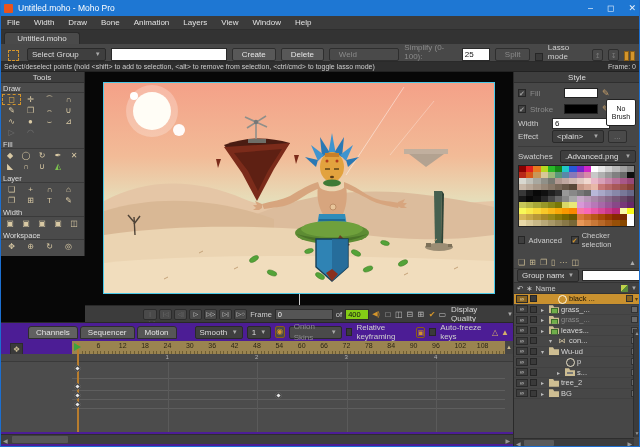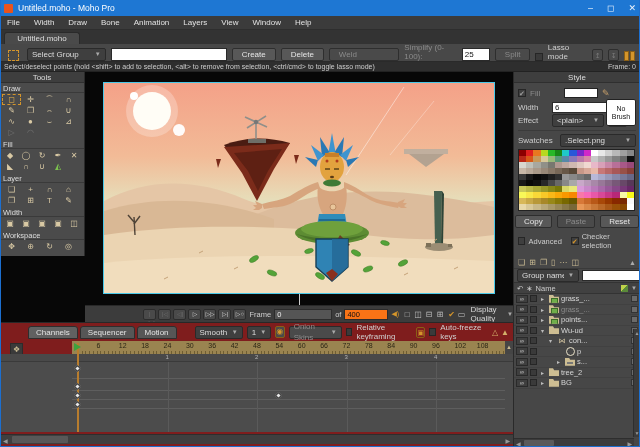--- a/index.html
+++ b/index.html
@@ -59,21 +59,21 @@
   .canvas-area{position:absolute;inset:0 0 17px 0;background:#070707}
   .scene{position:absolute;left:18px;top:10px;width:392px;height:212px;border:1px solid #49c8e8}
   .handle{position:absolute;left:214px;top:222px;width:1px;height:14px;background:#cfcfcf}
 
   
   .playbar{position:absolute;left:0;bottom:0;width:428px;height:17px;background:#3c3c3c;border-top:1px solid #282828;display:flex;align-items:center;gap:3px;padding-left:58px}
   .tbtn{height:11px;min-width:13px;background:#4a4a4a;border:1px solid #2c2c2c;border-radius:2px;color:#cfcfcf;font-size:6px;line-height:9px;text-align:center;padding:0 1px}
   .tbtn.dis{color:#6d6d6d}
   .playbar .lab{font-size:7.5px}
   .fin{width:58px;height:11px;background:#555;border:1px solid #2c2c2c;color:#eee;font-size:7.5px;padding:0 2px}
-  .fin2{width:44px;height:11px;background:#f97316;border:1px solid #2c2c2c;color:#111;font-size:7.5px;padding:0 2px}
+  .fin2{width:24px;height:11px;background:#84cc16;border:1px solid #2c2c2c;color:#111;font-size:7.5px;padding:0 2px}
   .spk{color:#d4952b;font-size:7px}
   .vico{width:10px;height:9px;color:#bfbfbf;font-size:8px;line-height:9px;text-align:center}
   .okchk{color:#d4952b;font-size:8px}
   .rect{color:#bfbfbf;font-size:8px}
   .dq{color:#d6d6d6;font-size:8px;margin-left:2px}
 
   
   .right{position:absolute;top:72px;right:0;width:127px;height:375px;background:#474747;border-left:1px solid #2a2a2a;font-size:8px;color:#ccc}
   .ph{height:11px;background:#3e3e3e;color:#ddd;text-align:center;line-height:11px;border-bottom:1px solid #2f2f2f}
   .style-body{position:relative;height:174px;padding:2px 4px}
@@ -127,21 +127,21 @@
   .lrow.sel .lsw{background:#8a6420}
   .lselarrow{color:#5a3c0a;font-size:6px}
   .vscroll{position:absolute;right:0;top:257px;width:7px;bottom:10px;background:#3c3c3c;border-left:1px solid #2e2e2e}
   .vscroll .up{position:absolute;top:1px;left:0;width:6px;text-align:center;font-size:5px;color:#999}
   .vscroll .dn{position:absolute;bottom:1px;left:0;width:6px;text-align:center;font-size:5px;color:#999}
   .lhscroll{position:absolute;left:0;bottom:0;width:120px;height:9px;background:#3c3c3c;border-top:1px solid #2e2e2e;color:#999;font-size:6px}
   .lhscroll .la{position:absolute;left:2px;top:1px}.lhscroll .ra{position:absolute;right:2px;top:1px}
   .lhscroll .thumb{position:absolute;left:10px;top:1px;width:30px;height:6px;background:#5a5a5a;border-radius:1px}
 
   
-  .timeline{position:absolute;left:0;top:322px;width:513px;height:125px;background:#7f1d1d;border-top:1px solid #282828}
+  .timeline{position:absolute;left:0;top:322px;width:513px;height:125px;background:#4c1d95;border-top:1px solid #282828}
   .tl-head{position:absolute;top:0;left:0;width:513px;height:18px;display:flex;align-items:center;gap:4px;padding:0 4px}
   .ttab{background:#565656;border:1px solid #2e2e2e;border-radius:3px 3px 0 0;color:#e3e3e3;font-size:8px;height:13px;line-height:11px;padding:0 7px}
   .onion{width:12px;height:12px;border:1px solid #8a5f16;border-radius:2px;background:#4a4a4a;color:#d4952b;font-size:8px;line-height:10px;text-align:center}
   .keybtn{width:11px;height:11px;border:1px solid #8a5f16;border-radius:2px;color:#d4952b;font-size:7px;line-height:9px;text-align:center}
   .tl-zoom{margin-left:auto;display:flex;gap:3px;color:#d4b06a;font-size:8px}
   .ruler{position:absolute;left:72px;top:18px;width:433px;height:13px;background:#9a8450;overflow:hidden}
   .ruler::after{content:"";position:absolute;left:6px;right:0;bottom:0;height:3px;background:repeating-linear-gradient(90deg,#6e5d32 0 1px,transparent 1px 3.73px)}
   .rnum{position:absolute;top:1px;font-size:7px;color:#2c2616}
   .rmark{position:absolute;left:74px;top:20px;width:0;height:0;border-left:7px solid #3da33d;border-top:4px solid transparent;border-bottom:4px solid transparent;z-index:3}
   .rlatch{position:absolute;left:505px;top:18px;width:8px;height:13px;background:#454545;color:#c9ba92;font-size:6px;text-align:center;line-height:13px}
@@ -431,38 +431,44 @@
 
   <div class="right">
     <div class="ph">Style</div>
     <div class="style-body">
       <div class="srow">
         <div class="schk on">✔</div>
         <span class="slab dim">Fill</span>
         <div class="swt" id="fillswatch" style="background: rgb(255, 255, 255);"></div>
         <span class="pencil">✎</span>
       </div>
+      <div class="srow">
+        <div class="schk on">✔</div>
+        <span class="slab dim">Stroke</span>
+        <div class="swt" id="strokeswatch" style="background: rgb(0, 0, 0);"></div>
+        <span class="pencil">✎</span>
+      </div>
       <div class="nobrush">No Brush</div>
       <div class="srow mini">
         <span class="slab">Width</span>
         <input class="win" value="6" style="">
       </div>
       <div class="srow mini">
         <span class="slab">Effect</span>
         <div class="dd" style="width:52px">
           <span>&lt;plain&gt;</span>
           <span class="car" style="margin-left:auto">▼</span>
         </div>
         <div class="sbtn dis" style="padding:0 5px">...</div>
       </div>
       <div class="hr"></div>
       <div class="srow mini">
         <span style="width:38px">Swatches</span>
         <div class="dd" style="flex:1">
-          <span>.Select.png</span>
+          <span>.Advanced.png</span>
           <span class="car" style="margin-left:auto">▼</span>
         </div>
       </div>
       <div class="pal" id="palette">
           <div class="pcell" style="background: rgb(139, 0, 0);"></div>
           <div class="pcell" style="background: rgb(224, 32, 32);"></div>
           <div class="pcell" style="background: rgb(232, 120, 32);"></div>
           <div class="pcell" style="background: rgb(184, 216, 32);"></div>
           <div class="pcell" style="background: rgb(40, 184, 40);"></div>
           <div class="pcell" style="background: rgb(24, 136, 24);"></div>
@@ -614,25 +620,20 @@
           <div class="pcell" style="background: rgb(120, 104, 56);"></div>
           <div class="pcell" style="background: rgb(232, 152, 88);"></div>
           <div class="pcell" style="background: rgb(216, 136, 72);"></div>
           <div class="pcell" style="background: rgb(200, 120, 56);"></div>
           <div class="pcell" style="background: rgb(184, 104, 40);"></div>
           <div class="pcell" style="background: rgb(168, 88, 24);"></div>
           <div class="pcell" style="background: rgb(152, 80, 8);"></div>
           <div class="pcell" style="background: rgb(136, 72, 0);"></div>
           <div class="pcell" style="background: rgb(255, 255, 255);"></div>
         </div>
-      <div class="btnrow">
-        <div class="sbtn">Copy</div>
-        <div class="sbtn dis">Paste</div>
-        <div class="sbtn">Reset</div>
-      </div>
       <div class="chkrow">
         <div class="schk"></div>
         <span>Advanced</span>
         <div class="schk orange" style="margin-left:6px">✔</div>
         <span>Checker selection</span>
       </div>
     </div>
 
     <div class="layers-tools" id="layers-tools">
         <div class="lt-ico">❏</div>
@@ -651,20 +652,31 @@
       <input class="tin" style="flex: 1 1 0%; height: 11px;">
     </div>
     <div class="thead">
       <span>↶</span>
       <span>∗</span>
       <span>Name</span>
       <span class="sw-ico"></span>
       <span class="car" style="font-size:6px;color:#aaa">▼</span>
     </div>
     <div class="lrows" id="layer-rows">
+        <div class="lrow sel">
+          <div class="lbino">∞</div>
+          <div class="lchk"></div>
+          <div style="width: 8px;"></div>
+          <div class="larrow"></div>
+          <div class="lic vector"></div>
+          <div class="lname">black ...</div>
+          <div class="lsp"></div>
+          <div class="lsw"></div>
+          <div class="lselarrow">▾</div>
+        </div>
         <div class="lrow">
           <div class="lbino">∞</div>
           <div class="lchk"></div>
           <div style="width: 0px;"></div>
           <div class="larrow">▸</div>
           <div class="lic image"></div>
           <div class="lname">grass_...</div>
           <div class="lsp"></div>
           <div class="lsw"></div>
         </div>
@@ -677,41 +689,41 @@
           <div class="lname">grass_...</div>
           <div class="lsp"></div>
           <div class="lsw"></div>
         </div>
         <div class="lrow">
           <div class="lbino">∞</div>
           <div class="lchk"></div>
           <div style="width: 0px;"></div>
           <div class="larrow">▸</div>
           <div class="lic image"></div>
-          <div class="lname">points...</div>
+          <div class="lname">leaves...</div>
+          <div class="lsp"></div>
+          <div class="lsw"></div>
+        </div>
+        <div class="lrow">
+          <div class="lbino">∞</div>
+          <div class="lchk"></div>
+          <div style="width: 8px;"></div>
+          <div class="larrow">▾</div>
+          <div class="lic bone">⋈</div>
+          <div class="lname">con...</div>
           <div class="lsp"></div>
           <div class="lsw"></div>
         </div>
         <div class="lrow">
           <div class="lbino">∞</div>
           <div class="lchk"></div>
           <div style="width: 0px;"></div>
           <div class="larrow">▾</div>
           <div class="lic group"></div>
           <div class="lname">Wu-ud</div>
-          <div class="lsp"></div>
-          <div class="lsw"></div>
-        </div>
-        <div class="lrow">
-          <div class="lbino">∞</div>
-          <div class="lchk"></div>
-          <div style="width: 8px;"></div>
-          <div class="larrow">▾</div>
-          <div class="lic bone">⋈</div>
-          <div class="lname">con...</div>
           <div class="lsp"></div>
           <div class="lsw"></div>
         </div>
         <div class="lrow">
           <div class="lbino">∞</div>
           <div class="lchk"></div>
           <div style="width: 16px;"></div>
           <div class="larrow"></div>
           <div class="lic vector"></div>
           <div class="lname">p</div>

